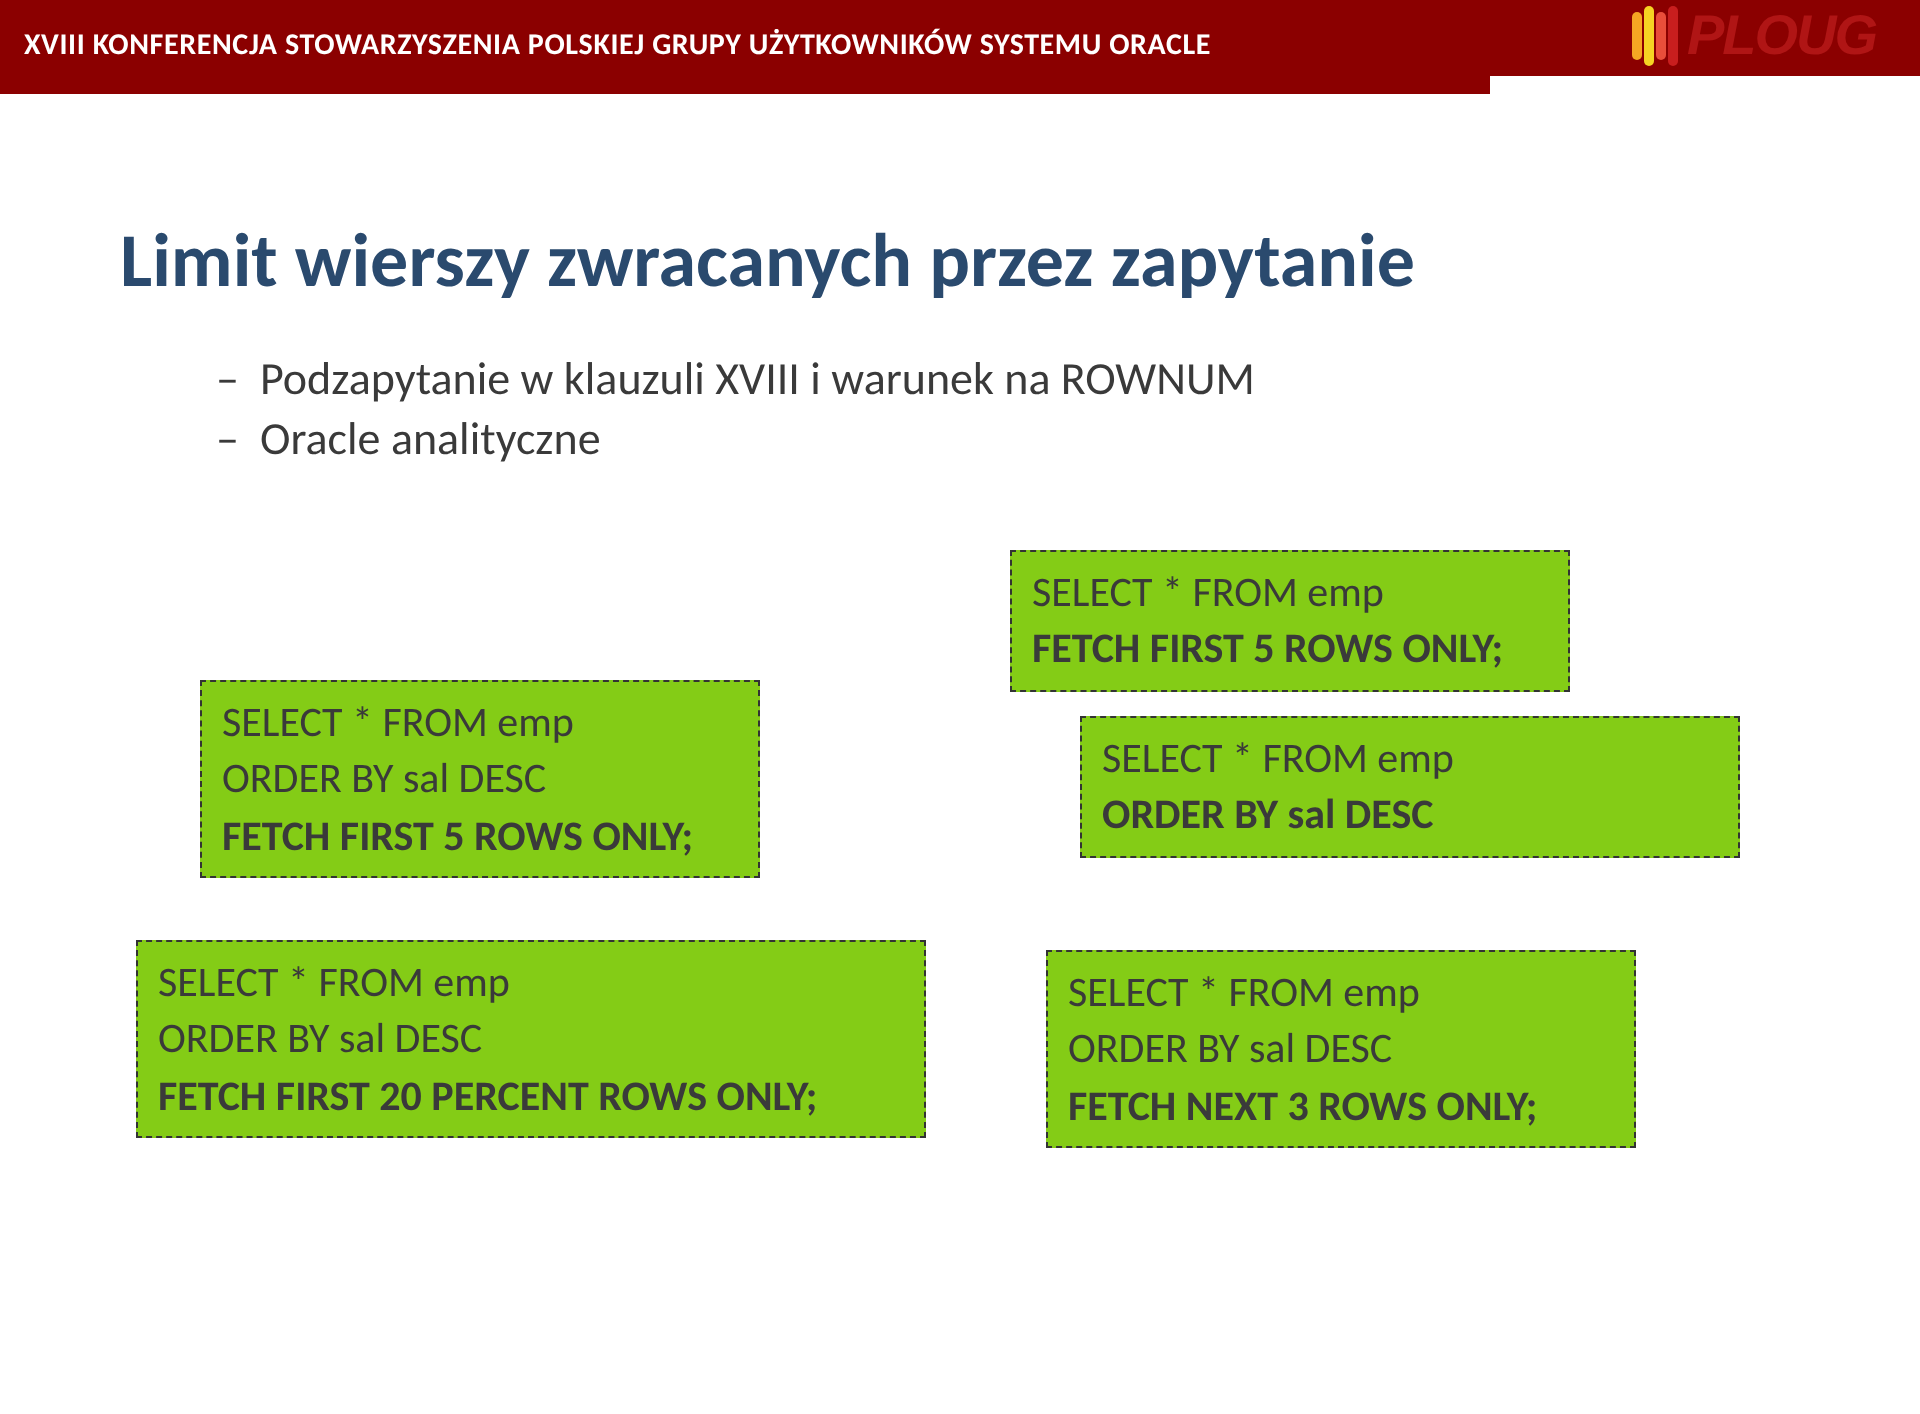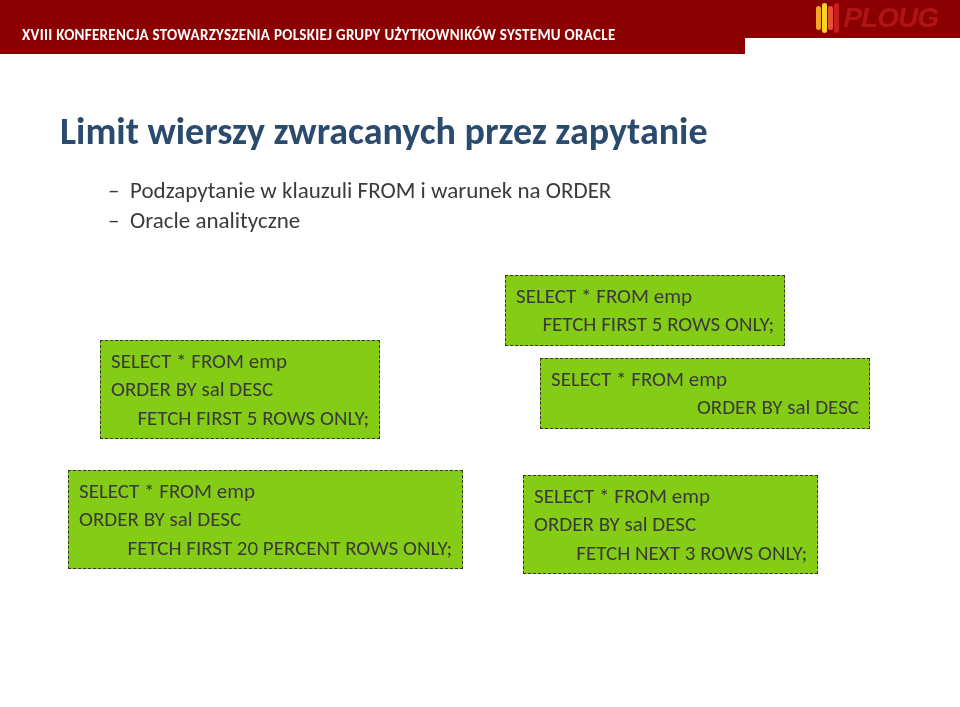--- a/index.html
+++ b/index.html
@@ -12,28 +12,28 @@
     overflow: hidden;
   }
   .header-band {
     width: 100%;
     height: 38px;
     background: #8b0000;
     position: relative;
   }
   .header-band-inner {
     position: absolute;
-    top: 16px;
+    top: 4px;
     left: 0;
     width: 745px;
     height: 38px;
     background: #8b0000;
     display: flex;
     align-items: center;
-    padding-left: 22px;
+    padding-left: 12px;
   }
   .header-text {
     color: #ffffff;
     font-size: 15px;
     font-weight: bold;
     letter-spacing: 0.3px;
   }
   .logo-wrap {
     position: absolute;
     right: 22px;
@@ -116,21 +116,21 @@
   .codebox {
     position: absolute;
     border: 1.5px dashed #333;
     padding: 6px 10px;
     font-size: 21px;
     color: #3a3a3a;
     line-height: 1.35;
     background: #84cc16;
   }
   .codebox .line { white-space: nowrap; }
-  .bold { font-weight: normal; text-align: right; }
+  .bold { font-weight: bold; }
 </style>
 </head>
 <body>
 
 <div class="header-band">
   <div class="header-band-inner">
     <span class="header-text">XVIII KONFERENCJA STOWARZYSZENIA POLSKIEJ  GRUPY UŻYTKOWNIKÓW SYSTEMU ORACLE</span>
   </div>
   <div class="logo-wrap">
     <div class="logo-waves">
@@ -140,21 +140,21 @@
       <div class="wave" style="background:#c81e1e;height:30px"></div>
     </div>
     <span class="logo-text">PLOUG</span>
   </div>
 </div>
 <div class="underline"></div>
 
 <div class="content">
   <h1 class="title">Limit wierszy zwracanych przez zapytanie</h1>
   <ul class="sub-list" style="margin-left:26px;">
-    <li class="sub-item">Podzapytanie w klauzuli FROM i warunek na ORDER</li>
+    <li class="sub-item">Podzapytanie w klauzuli XVIII i warunek na ROWNUM</li>
     <li class="sub-item">Oracle analityczne</li>
   </ul>
 </div>
 
 <div class="codebox" style="left:100px; top:340px; width:280px;">
   <div class="line">SELECT * FROM emp</div>
   <div class="line">ORDER BY sal DESC</div>
   <div class="line bold">FETCH FIRST 5 ROWS ONLY;</div>
 </div>
 

